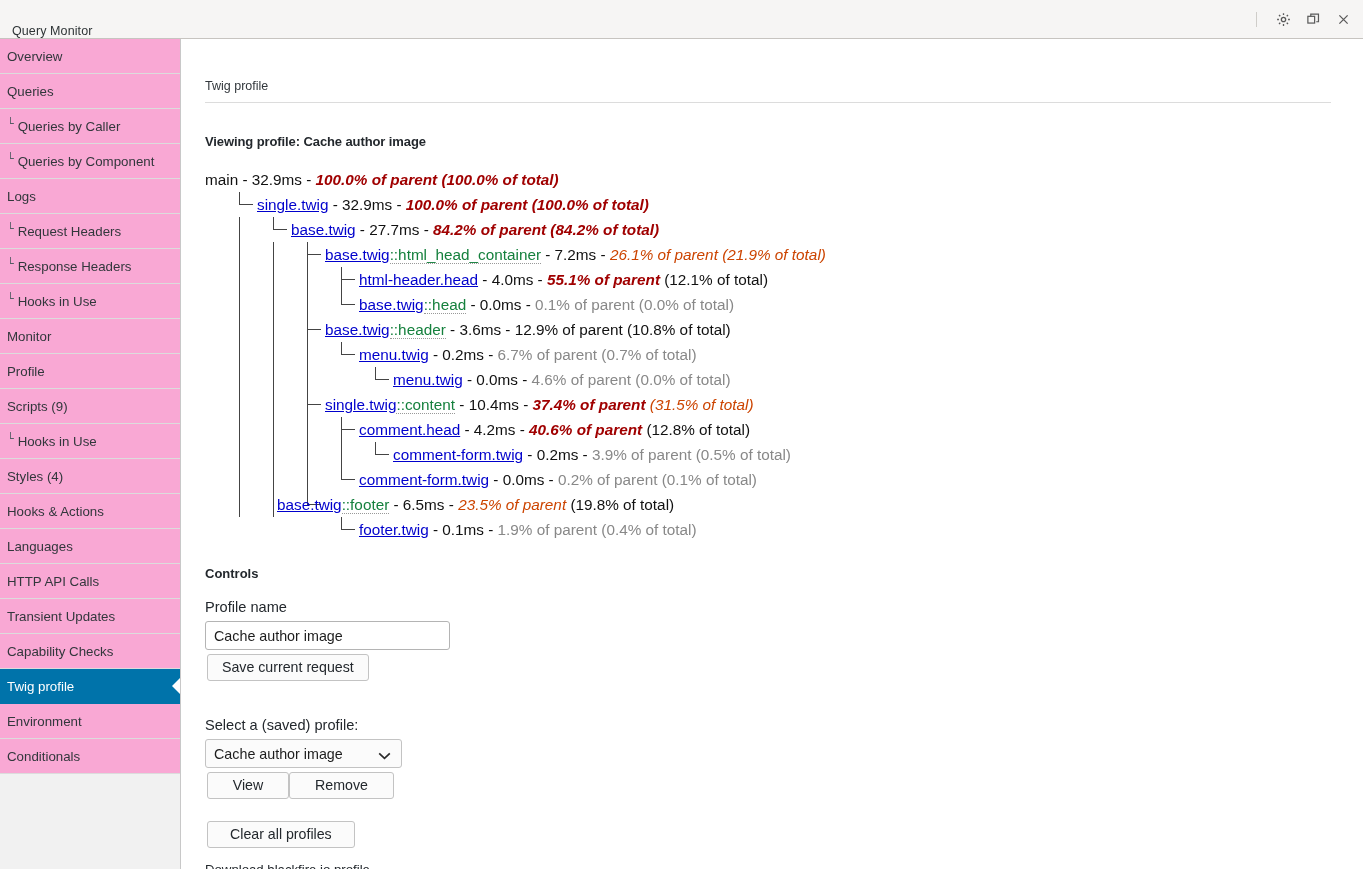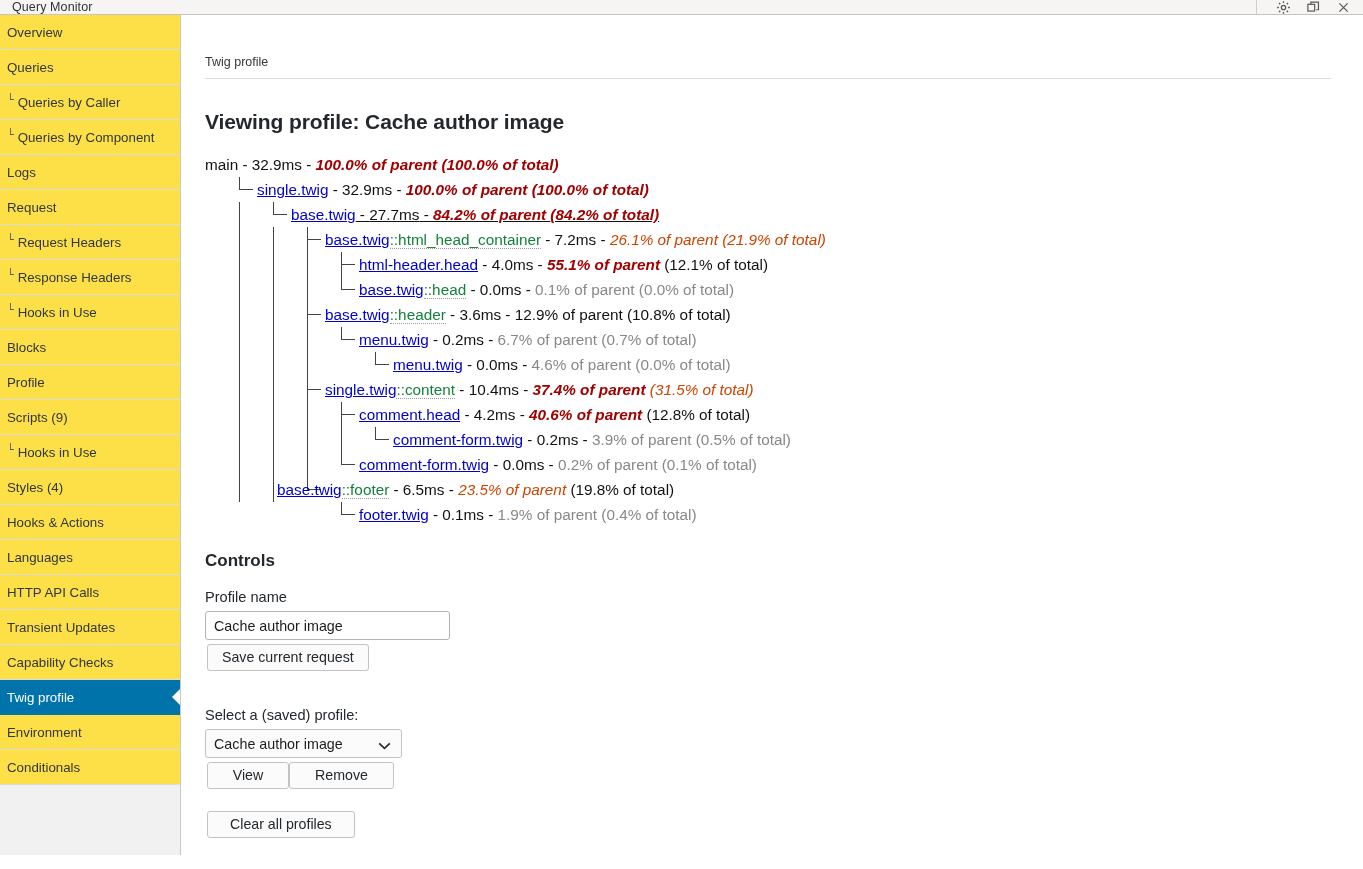--- a/index.html
+++ b/index.html
@@ -7,25 +7,25 @@
     margin: 0; padding: 0;
     width: 1363px; height: 869px;
     overflow: hidden;
     background: #ffffff;
     font-family: "Liberation Sans", "DejaVu Sans", sans-serif;
     -webkit-font-smoothing: antialiased;
   }
 
   
   #titlebar {
-    height: 15px;
+    height: 39px;
     background: #f6f5f4;
     border-bottom: 1px solid #c7c4c0;
     display: flex;
-    align-items: flex-start;
+    align-items: flex-end;
     padding: 0 0 0 12px;
     position: relative;
   }
   #titlebar .title {
     font-size: 12.5px;
     color: #2e3436;
     letter-spacing: 0.1px;
   }
   #titlebar .win-controls {
     position: absolute;
@@ -65,21 +65,21 @@
     position: relative;
   }
   .nav-item {
     height: 35px;
     display: flex;
     align-items: center;
     padding: 0 6px 0 7px;
     font-size: 13.3px;
     color: #32373c;
     border-bottom: 1px solid #dcdcdc;
-    background: #fde047;
+    background: #f9a8d4;
     cursor: pointer;
     position: relative;
     white-space: nowrap;
   }
   .nav-item.sub { padding-left: 7px; }
   .nav-item .el {
     font-size: 11px;
     color: #555d66;
     margin-right: 4px;
     position: relative;
@@ -121,28 +121,28 @@
   #breadcrumb {
     font-size: 12.5px;
     color: #32373c;
     padding-bottom: 9px;
     border-bottom: 1px solid #dcdcdc;
   }
 
   .page-body { padding: 0 32px 0 24px; }
 
   h2.heading {
-    font-size: 21px;
+    font-size: 13px;
     font-weight: bold;
     color: #23282d;
     margin: 31px 0 0 0;
     letter-spacing: -0.1px;
   }
   h3.heading {
-    font-size: 17px;
+    font-size: 13px;
     font-weight: bold;
     color: #23282d;
     margin: 24px 0 0 0;
   }
 
   
   #tree {
     margin-top: 18px;
     font-size: 15.3px;
     color: #111111;
@@ -295,37 +295,34 @@
           <span class="el">└</span>
           <span>Queries by Caller</span>
         </div>
         <div class="nav-item sub">
           <span class="el">└</span>
           <span>Queries by Component</span>
         </div>
         <div class="nav-item">
           <span>Logs</span>
         </div>
-        <div class="nav-item">
-          <span>Request</span>
-        </div>
         <div class="nav-item sub">
           <span class="el">└</span>
           <span>Request Headers</span>
         </div>
         <div class="nav-item sub">
           <span class="el">└</span>
           <span>Response Headers</span>
         </div>
         <div class="nav-item sub">
           <span class="el">└</span>
           <span>Hooks in Use</span>
         </div>
         <div class="nav-item">
-          <span>Blocks</span>
+          <span>Monitor</span>
         </div>
         <div class="nav-item">
           <span>Profile</span>
         </div>
         <div class="nav-item">
           <span>Scripts (9)</span>
         </div>
         <div class="nav-item sub">
           <span class="el">└</span>
           <span>Hooks in Use</span>
@@ -387,21 +384,21 @@
             <span class="txt" style="margin-left: 52px;"><span class="tfile">single.twig</span><span class="dash"> - </span><span class="ms">32.9ms</span><span class="dash"> - </span><span class="pct-red">100.0% of parent</span> <span class="pct-red">(100.0% of total)</span></span>
           </div>
           <div class="tnode">
             <div class="guides" style="width: 88px;">
               <div class="vline" style="left: 34px;"></div>
               <div class="elbow" style="left: 68px;">
                 <div class="v"></div>
                 <div class="h"></div>
               </div>
             </div>
-            <span class="txt" style="margin-left: 86px; text-decoration: underline;"><span class="tfile">base.twig</span><span class="dash"> - </span><span class="ms">27.7ms</span><span class="dash"> - </span><span class="pct-red">84.2% of parent</span> <span class="pct-red">(84.2% of total)</span></span>
+            <span class="txt" style="margin-left: 86px;"><span class="tfile">base.twig</span><span class="dash"> - </span><span class="ms">27.7ms</span><span class="dash"> - </span><span class="pct-red">84.2% of parent</span> <span class="pct-red">(84.2% of total)</span></span>
           </div>
           <div class="tnode">
             <div class="guides" style="width: 122px;">
               <div class="vline" style="left: 34px;"></div>
               <div class="vline" style="left: 68px;"></div>
               <div class="elbow" style="left: 102px;">
                 <div class="v" style="height: 25px;"></div>
                 <div class="h"></div>
               </div>
             </div>

